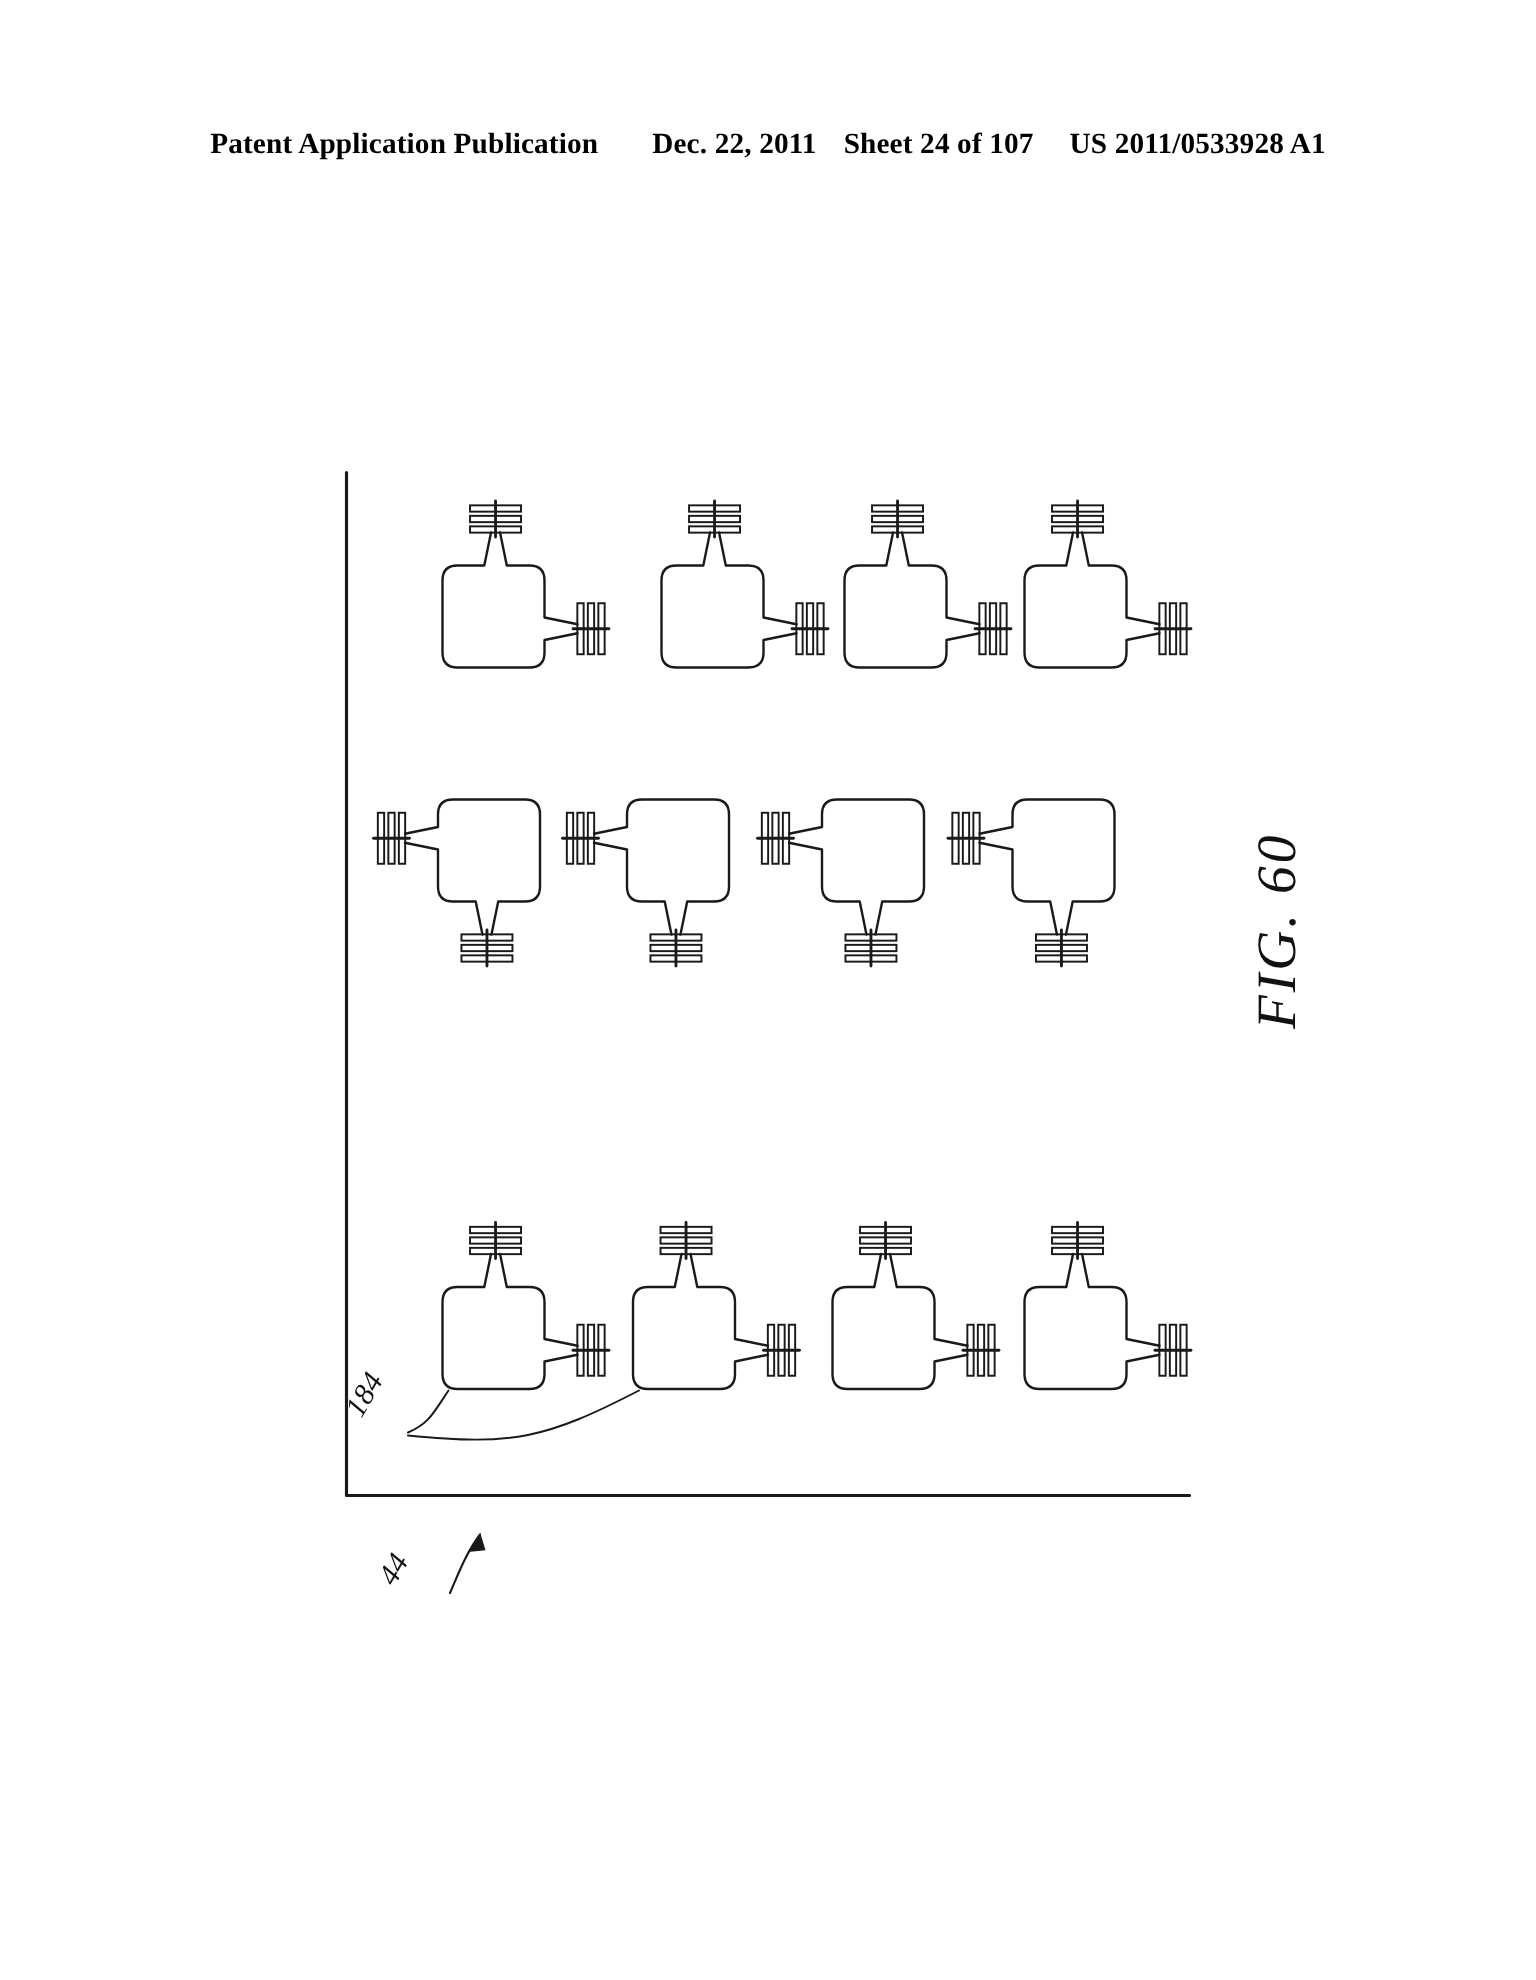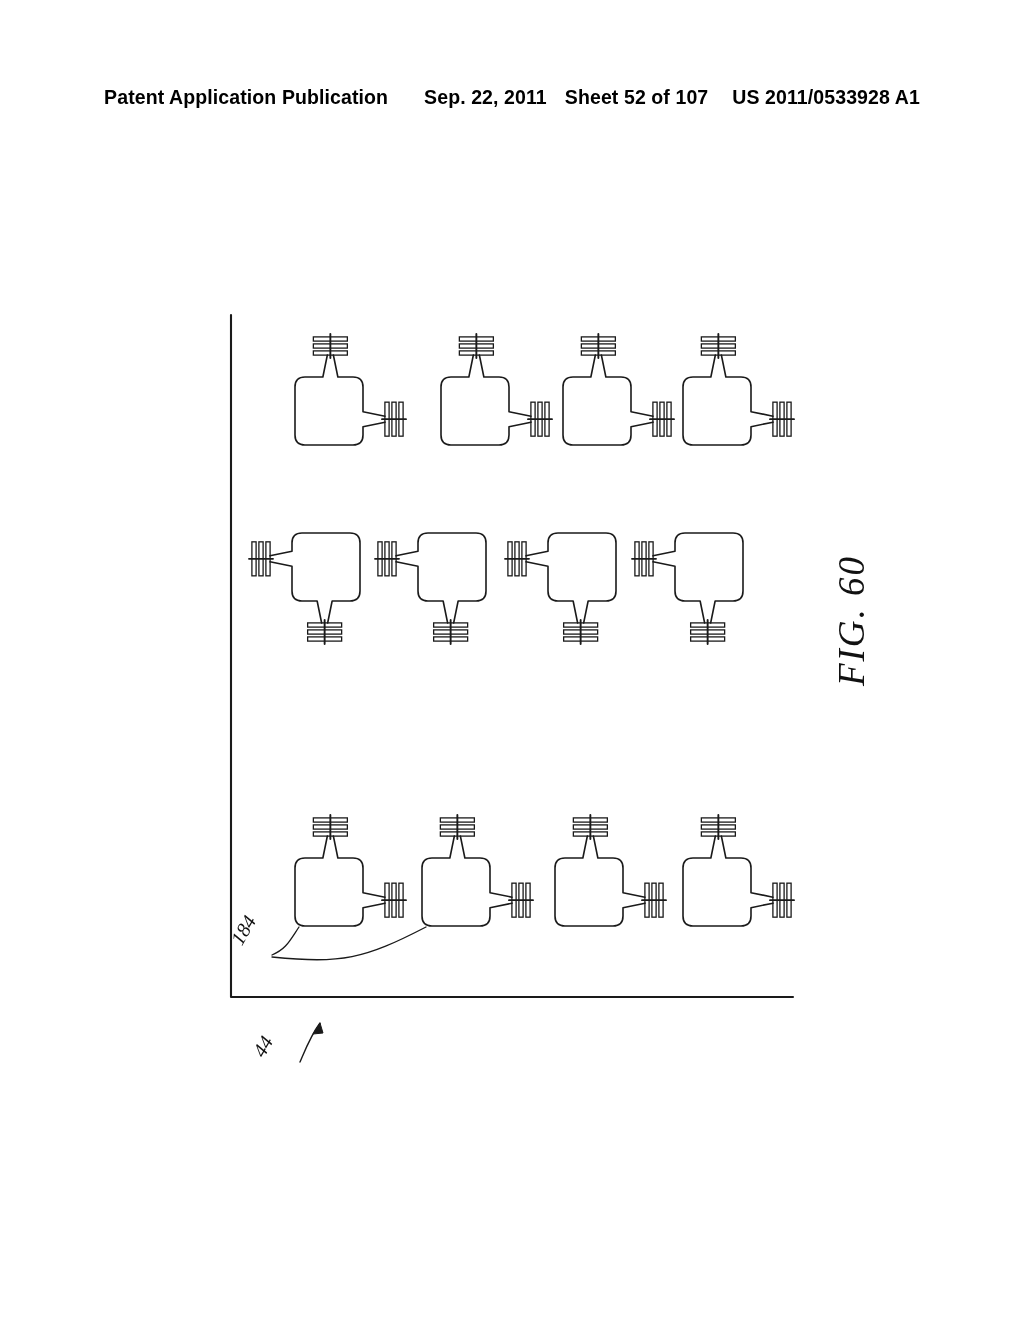--- a/index.html
+++ b/index.html
@@ -22,21 +22,21 @@
     top: 86px;
     left: 0;
     width: 1024px;
     height: 30px;
     display: flex;
     justify-content: center;
     align-items: baseline;
     white-space: nowrap;
   }
   #page-header span {
-    font-family: Liberation Sans, sans-serif;
+    font-family: Liberation Serif, serif;
     font-weight: bold;
     font-size: 19.5px;
     letter-spacing: 0.1px;
   }
   .hdr-gap-lg { display: inline-block; width: 36px; }
   .hdr-gap-md { display: inline-block; width: 18px; }
   .hdr-gap-sm { display: inline-block; width: 24px; }
 
   
   #figure-area {
@@ -90,23 +90,23 @@
     top: 1038px;
     transform: rotate(-60deg);
   }
 </style>
 </head>
 <body>
 
 <div id="page-header">
   <span>Patent Application Publication</span>
   <span class="hdr-gap-lg"></span>
-  <span>Sep. 22, 2011</span>
+  <span>Dec. 22, 2011</span>
   <span class="hdr-gap-md"></span>
-  <span>Sheet 52 of 107</span>
+  <span>Sheet 24 of 107</span>
   <span class="hdr-gap-sm"></span>
   <span>US 2011/0533928 A1</span>
 </div>
 
 <div id="figure-area">
   <svg id="figure-svg" width="1024" height="1320" viewBox="0 0 1024 1320" xmlns="http://www.w3.org/2000/svg">
     <g id="svg-frame">
         <path d="M 231 315 L 231 997 L 793 997" fill="none" stroke="#1a1a1a" stroke-width="2.1" stroke-linecap="round" stroke-linejoin="round"></path>
       </g>
     <g id="svg-cells">

